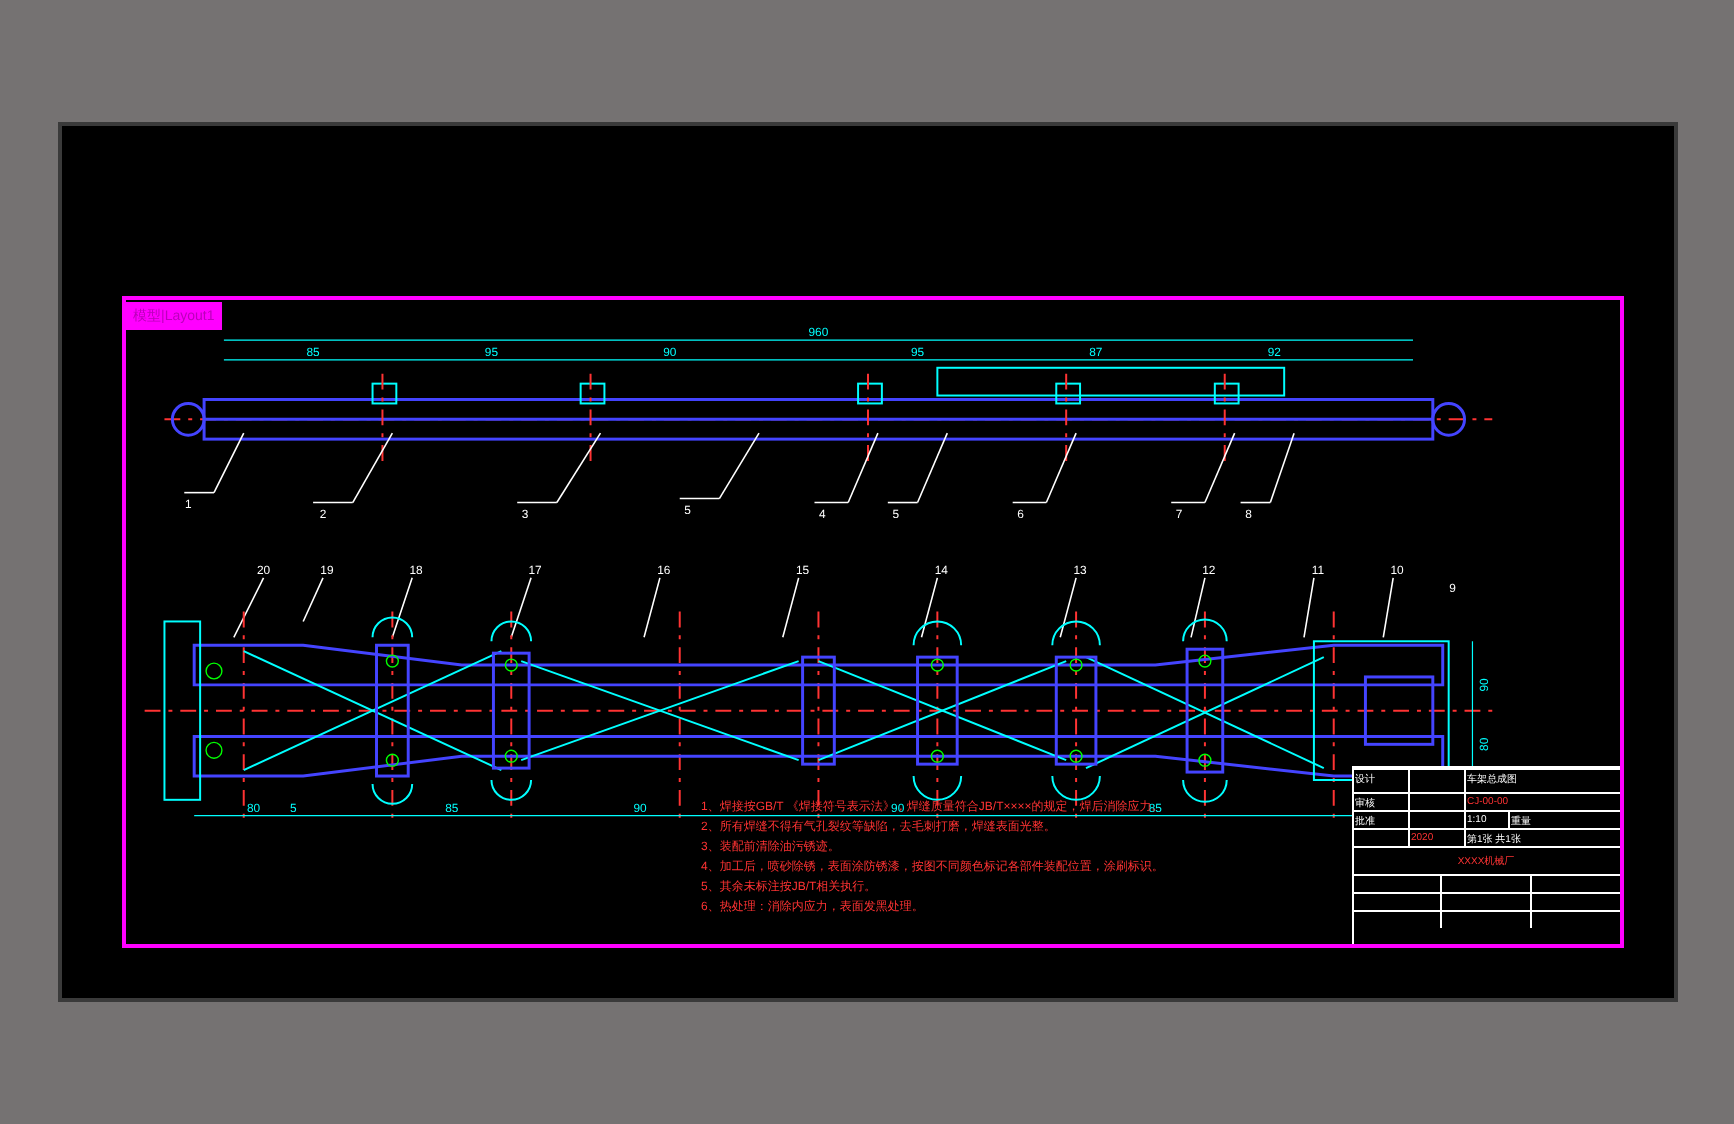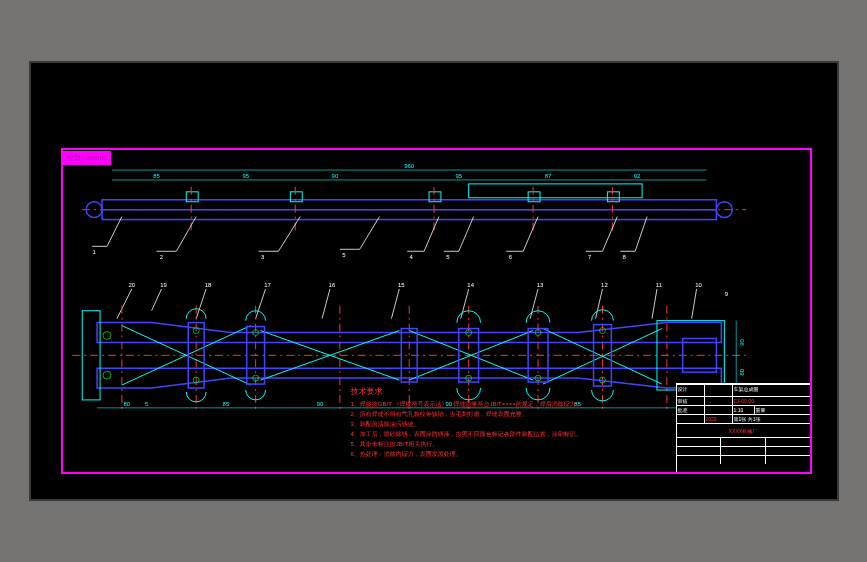--- a/index.html
+++ b/index.html
@@ -211,21 +211,20 @@
 <text class="dim-text" x="550" y="256">85</text>
 
 <line class="cyan thin" x1="710" y1="170" x2="710" y2="240"></line>
 <text class="dim-text" x="718" y="192" transform="rotate(-90 718 192)">90</text>
 <text class="dim-text" x="718" y="222" transform="rotate(-90 718 222)">80</text>
 </g>
 
 </svg>
 
 <div class="notes">
-  <div class="notes-title">技术要求</div>
   <div>1、焊接按GB/T 《焊接符号表示法》，焊缝质量符合JB/T××××的规定，焊后消除应力。</div>
   <div>2、所有焊缝不得有气孔裂纹等缺陷，去毛刺打磨，焊缝表面光整。</div>
   <div>3、装配前清除油污锈迹。</div>
   <div>4、加工后，喷砂除锈，表面涂防锈漆，按图不同颜色标记各部件装配位置，涂刷标识。</div>
   <div>5、其余未标注按JB/T相关执行。</div>
   <div>6、热处理：消除内应力，表面发黑处理。</div>
 </div>
 
 <div class="titleblock">
   <div class="tb-row" style="height:12px">

